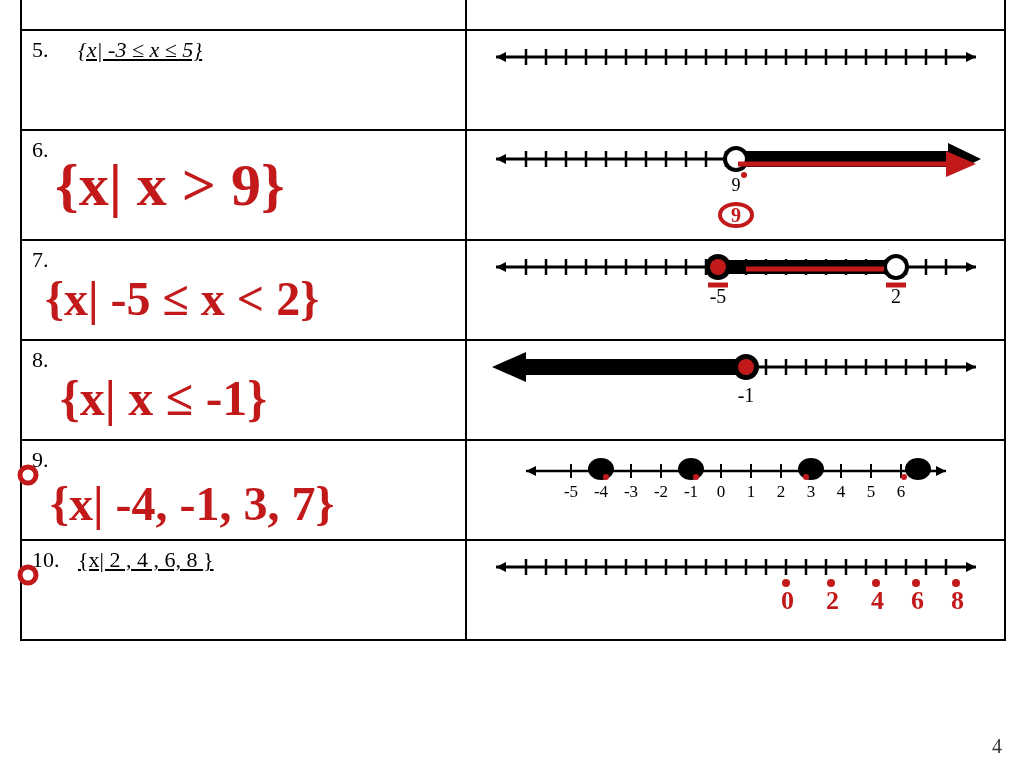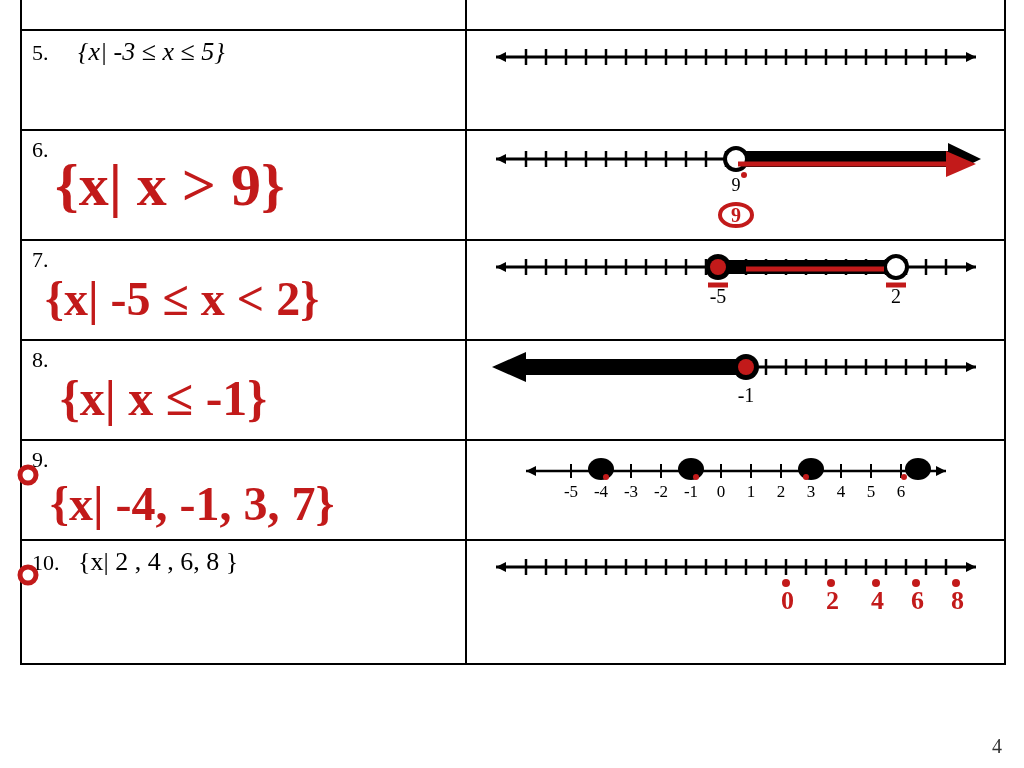--- a/index.html
+++ b/index.html
@@ -3,21 +3,21 @@
 <meta charset="utf-8">
 <style>
   * { box-sizing: border-box; }
   html, body { margin: 0; padding: 0; width: 1024px; height: 768px; background: #fff; font-family: "Times New Roman", serif; position: relative; }
   .page { position: absolute; left: 20px; top: 0; width: 984px; }
   table.ws { border-collapse: collapse; width: 100%; table-layout: fixed; }
   table.ws td { border: 2px solid #000; vertical-align: top; padding: 6px 10px; }
   td.left { width: 445px; }
   td.graph { width: 539px; text-align:center; padding-top: 18px; padding-bottom: 30px; }
   .qnum { font-size: 22px; display: inline-block; min-width: 34px; }
-  .printed { font-size: 26px; }
+  .printed { font-size: 22px; text-decoration: underline; }
   .pagefoot { position: absolute; right: 22px; bottom: 10px; font-size: 20px; color:#333;}
   svg { overflow: visible; }
 </style>
 </head>
 <body>
 
 <div class="page">
 <table class="ws">
 
 <tbody>
@@ -248,21 +248,21 @@
               <circle cx="210" cy="30" r="3" fill="#c21a1a"></circle>
       <ellipse cx="325" cy="22" rx="13" ry="11" fill="#000"></ellipse>
               <circle cx="320" cy="30" r="3" fill="#c21a1a"></circle>
       <ellipse cx="432" cy="22" rx="13" ry="11" fill="#000"></ellipse>
               <circle cx="418" cy="30" r="3" fill="#c21a1a"></circle>
     </svg>
   </td>
 </tr>
 
 <tr>
-  <td class="left" style="height:124px;">
+  <td class="left" style="height:100px;">
     <span class="qnum">10.</span>
     &nbsp;&nbsp;<span class="printed">{x| 2 , 4 , 6, 8 }</span>
   </td>
   <td class="graph">
     <svg width="500" height="75">
       <line x1="10" y1="20" x2="490" y2="20" stroke="#000" stroke-width="3"></line>
       <polygon points="490,20 480,15 480,25" fill="#000"></polygon>
       <polygon points="10,20 20,15 20,25" fill="#000"></polygon>
       <g stroke="#000" stroke-width="2.5">
         <line x1="40" y1="12" x2="40" y2="28"></line>

